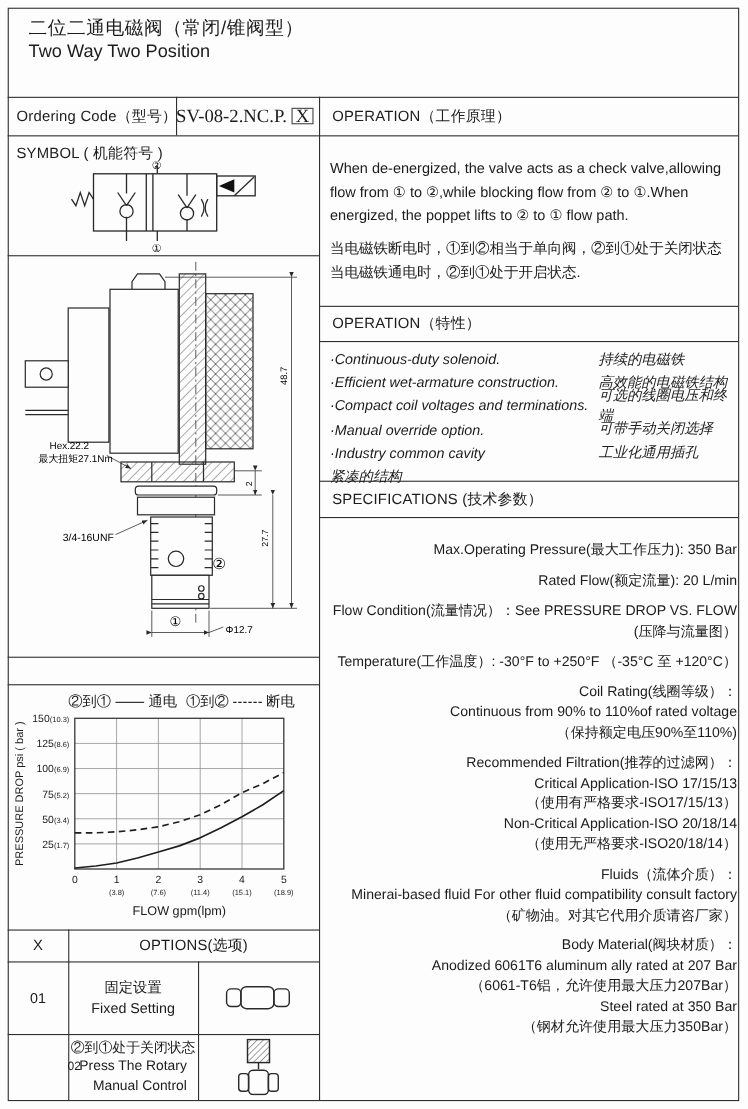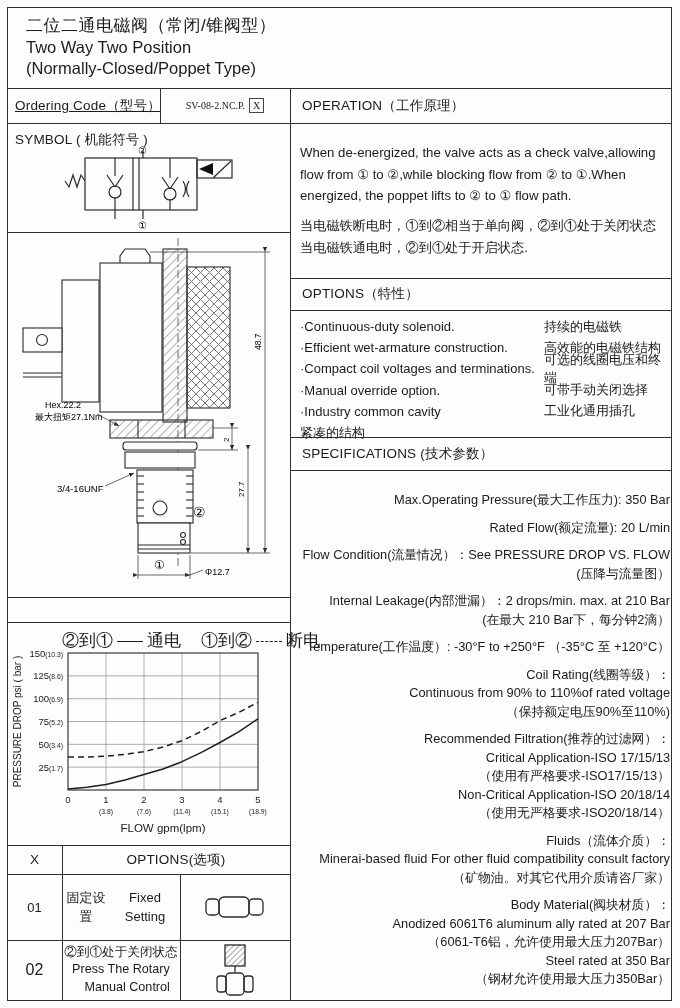--- a/index.html
+++ b/index.html
@@ -12,21 +12,21 @@
   .title-en{font-size:16.5px;font-weight:500;line-height:20.5px;}
   .sec-head{font-size:13.5px;letter-spacing:.2px;}
   .serif{font-family:"Liberation Serif",serif;}
   .xbox{display:inline-block;border:1px solid #444;padding:0 3px;margin-left:4px;line-height:13px;}
   .body-text{font-size:13.2px;line-height:21.5px;}
   .prewrap{white-space:pre-line;}
   .feat-row{display:flex;height:21.2px;font-size:13px;align-items:center;}
   .feat-en{flex:1;}
   .feat-zh{width:122px;}
   .spec-p{margin:0 0 9px 0;font-size:12.8px;line-height:18.5px;white-space:pre-line;}
-  .legend{display:flex;gap:20px;font-size:17px;align-items:center;}
+  .legend{display:flex;gap:8px;font-size:13px;align-items:center;}
   .legend .sample{display:inline-block;width:26px;border-top:1.6px solid #1e1e1e;margin:0 4px;vertical-align:middle;}
   .legend .sample.dashed{border-top-style:dashed;}
   .cellcenter{display:flex;align-items:center;justify-content:center;text-align:center;position:absolute;}
   svg text{font-family:"Liberation Sans",sans-serif;}
 </style>
 </head>
 <body>
 
 <div class="abs" style="left:0;top:0;width:564px;height:1008px;">
 
@@ -46,25 +46,24 @@
   <div class="vline" style="left:180px;top:874px;height:126px;"></div>
   <div class="hline" style="left:290px;top:123px;width:381px;"></div>
   <div class="hline" style="left:290px;top:278px;width:381px;"></div>
   <div class="hline" style="left:290px;top:310px;width:381px;"></div>
   <div class="hline" style="left:290px;top:437px;width:381px;"></div>
   <div class="hline" style="left:290px;top:470px;width:381px;"></div>
 
   <div class="abs" style="left:26px;top:14px;width:400px;">
     <div class="title-zh">二位二通电磁阀（常闭/锥阀型）</div>
     <div class="title-en">Two Way Two Position</div>
-    <div class="title-en">(Normally-Closed/Poppet Type)</div>
-  </div>
-
-  <div class="abs sec-head" style="left:15px;top:88px;height:35px;line-height:35px;text-decoration:underline;">Ordering Code（型号）</div>
-  <div class="abs serif" style="left:160px;top:88px;width:130px;height:35px;line-height:35px;text-align:center;font-size:10px;">
+  </div>
+
+  <div class="abs sec-head" style="left:15px;top:88px;height:35px;line-height:35px;">Ordering Code（型号）</div>
+  <div class="abs serif" style="left:160px;top:88px;width:130px;height:35px;line-height:35px;font-size:17px;">
     <span>SV-08-2.NC.P.</span><span class="xbox serif">X</span>
   </div>
 
   <div class="abs sec-head" style="left:15px;top:131px;">SYMBOL ( 机能符号 )</div>
   <svg class="abs" style="left:7px;top:145px;" width="283" height="87" viewBox="0 0 283 87">
     <g fill="none" stroke="#2a2a2a" stroke-width="1.2">
       <rect x="78" y="13" width="112" height="52"></rect>
       <line x1="126" y1="13" x2="126" y2="65"></line>
       <line x1="132" y1="13" x2="132" y2="65"></line>
       <line x1="136" y1="13" x2="136" y2="6"></line>
@@ -207,34 +206,34 @@
       <text x="251" y="192" text-anchor="middle" font-size="6.8" fill="#1b1b1b">(18.9)</text>
       <polyline points="61,167.08666666666667 80,165.26 99,162.52 118,157.95333333333332 137,152.47333333333333 156,146.99333333333334 175,139.68666666666667 194,130.55333333333334 213,120.50666666666666 232,109.54666666666665 251,96.75999999999999" fill="none" stroke="#1e1e1e" stroke-width="1.5" stroke-linejoin="round"></polyline>
       <polyline points="61,135.12 80,135.12 99,134.20666666666665 118,132.38 137,129.64 156,125.07333333333332 175,118.68 194,109.54666666666665 213,98.58666666666666 232,90.36666666666667 251,80.32" fill="none" stroke="#1e1e1e" stroke-width="1.5" stroke-linejoin="round" stroke-dasharray="6 4"></polyline>
       <text x="156" y="210" text-anchor="middle" font-size="11.5" fill="#1b1b1b">FLOW gpm(lpm)</text>
       <text x="14" y="99.5" text-anchor="middle" font-size="10" fill="#1b1b1b" transform="rotate(-90 14 99.5)">PRESSURE DROP psi ( bar )</text>
     </svg>
 
   <div class="cellcenter sec-head" style="left:7px;top:845px;width:55px;height:29px;">X</div>
   <div class="cellcenter sec-head" style="left:62px;top:845px;width:228px;height:29px;">OPTIONS(选项)</div>
   <div class="cellcenter" style="left:7px;top:874px;width:55px;height:66px;font-size:13px;">01</div>
-  <div class="cellcenter" style="left:62px;top:874px;width:118px;height:66px;font-size:13px;line-height:19px;flex-direction:row;">
+  <div class="cellcenter" style="left:62px;top:874px;width:118px;height:66px;font-size:13px;line-height:19px;flex-direction:column;">
     <span>固定设置</span>
     <span class="prewrap">Fixed Setting</span>
   </div>
   <div class="cellcenter" style="left:180px;top:874px;width:110px;height:66px;">
     <svg width="62" height="24" viewBox="0 0 62 24">
       <g fill="none" stroke="#2a2a2a" stroke-width="1.3">
         <rect x="2" y="4" width="13" height="16" rx="4"></rect>
         <rect x="15" y="2" width="30" height="20" rx="5"></rect>
         <rect x="45" y="4" width="14" height="16" rx="4"></rect>
       </g>
     </svg>
   </div>
-  <div class="cellcenter" style="left:7px;top:940px;width:55px;height:60px;font-size:16px;">02</div>
+  <div class="cellcenter" style="left:7px;top:940px;width:55px;height:60px;font-size:11px;padding-left:33px;">02</div>
   <div class="cellcenter" style="left:62px;top:940px;width:118px;height:60px;font-size:12.6px;line-height:17.5px;flex-direction:column;">
     <span>②到①处于关闭状态</span>
     <span class="prewrap" style="text-align:right;">Press The Rotary
 Manual Control</span>
   </div>
   <div class="cellcenter" style="left:180px;top:940px;width:110px;height:60px;">
     <svg width="46" height="52" viewBox="0 0 46 52">
       <defs>
         <pattern id="knurl" patternUnits="userSpaceOnUse" width="4" height="4" patternTransform="rotate(45)">
           <line x1="0" y1="0" x2="0" y2="4" stroke="#555" stroke-width="1"></line>
@@ -248,22 +247,22 @@
         <rect x="32" y="32" width="9" height="16" rx="3"></rect>
       </g>
     </svg>
   </div>
 
   <div class="abs sec-head" style="left:302px;top:88px;height:35px;line-height:35px;">OPERATION（工作原理）</div>
   <div class="abs body-text" style="left:300px;top:142px;width:366px;">When de-energized, the valve acts as a check valve,allowing flow from ① to ②,while blocking flow from ② to ①.When energized, the poppet lifts to ② to ① flow path.</div>
   <div class="abs body-text prewrap" style="left:300px;top:215px;width:366px;">当电磁铁断电时，①到②相当于单向阀，②到①处于关闭状态
 当电磁铁通电时，②到①处于开启状态.</div>
 
-  <div class="abs sec-head" style="left:302px;top:278px;height:32px;line-height:32px;">OPTIONS（特性）</div>
-  <div class="abs" style="left:300px;top:316px;width:366px;">
+  <div class="abs sec-head" style="left:302px;top:278px;height:32px;line-height:32px;">OPERATION（特性）</div>
+  <div class="abs" style="left:300px;top:316px;width:366px;font-style:italic;">
     <div class="feat-row">
         <span class="feat-en">·Continuous-duty  solenoid.</span>
         <span class="feat-zh">持续的电磁铁</span>
       </div>
     <div class="feat-row">
         <span class="feat-en">·Efficient wet-armature construction.</span>
         <span class="feat-zh">高效能的电磁铁结构</span>
       </div>
     <div class="feat-row">
         <span class="feat-en">·Compact coil voltages and terminations.</span>
@@ -281,22 +280,20 @@
         <span class="feat-zh">紧凑的结构</span>
       </div>
   </div>
 
   <div class="abs sec-head" style="left:302px;top:437px;height:33px;line-height:33px;">SPECIFICATIONS (技术参数）</div>
   <div class="abs" style="left:300px;top:491px;width:370px;text-align:right;">
     <p class="spec-p">Max.Operating Pressure(最大工作压力): 350 Bar</p>
     <p class="spec-p">Rated Flow(额定流量): 20 L/min</p>
     <p class="spec-p">Flow Condition(流量情况）：See PRESSURE DROP VS. FLOW
 (压降与流量图）</p>
-    <p class="spec-p">Internal Leakage(内部泄漏）：2 drops/min. max. at 210 Bar
-(在最大 210 Bar下，每分钟2滴）</p>
     <p class="spec-p">Temperature(工作温度）: -30°F to +250°F （-35°C 至 +120°C）</p>
     <p class="spec-p">Coil Rating(线圈等级）：
 Continuous from 90% to 110%of rated voltage
 （保持额定电压90%至110%)</p>
     <p class="spec-p">Recommended Filtration(推荐的过滤网）：
 Critical Application-ISO 17/15/13
 （使用有严格要求-ISO17/15/13）
 Non-Critical Application-ISO 20/18/14
 （使用无严格要求-ISO20/18/14）</p>
     <p class="spec-p">Fluids（流体介质）：

